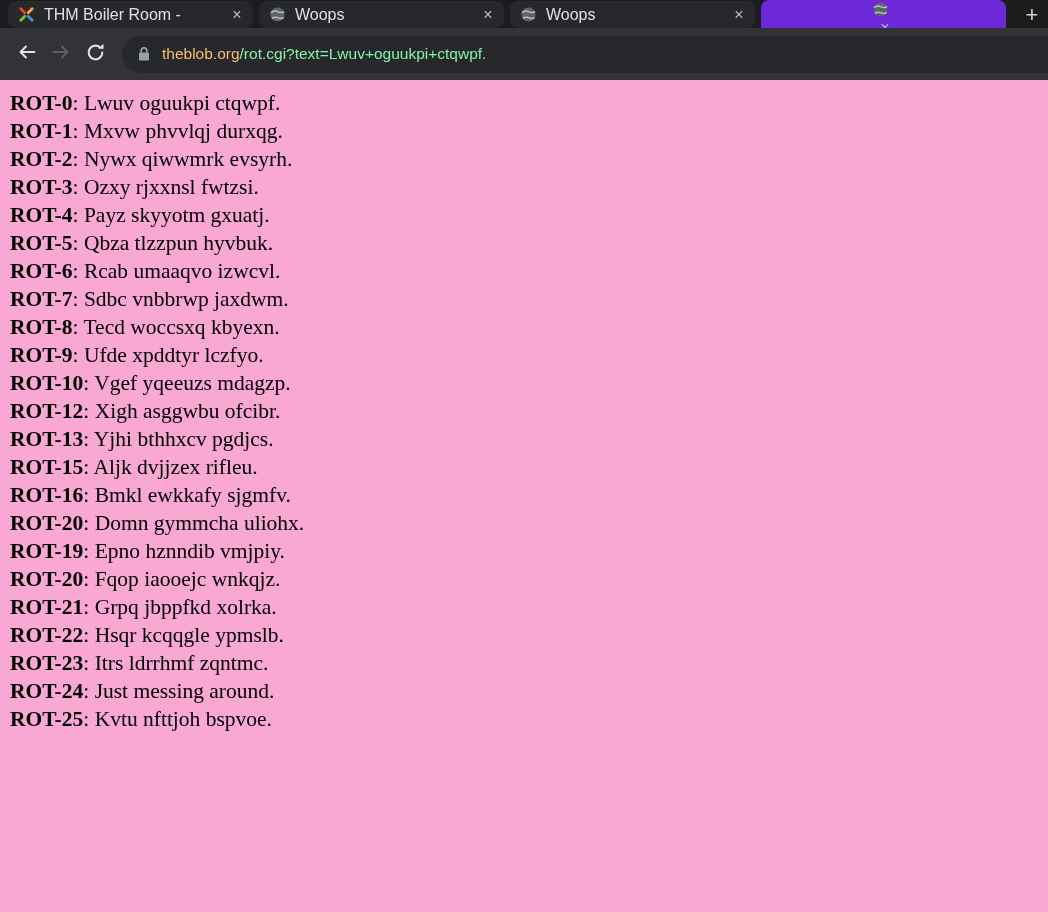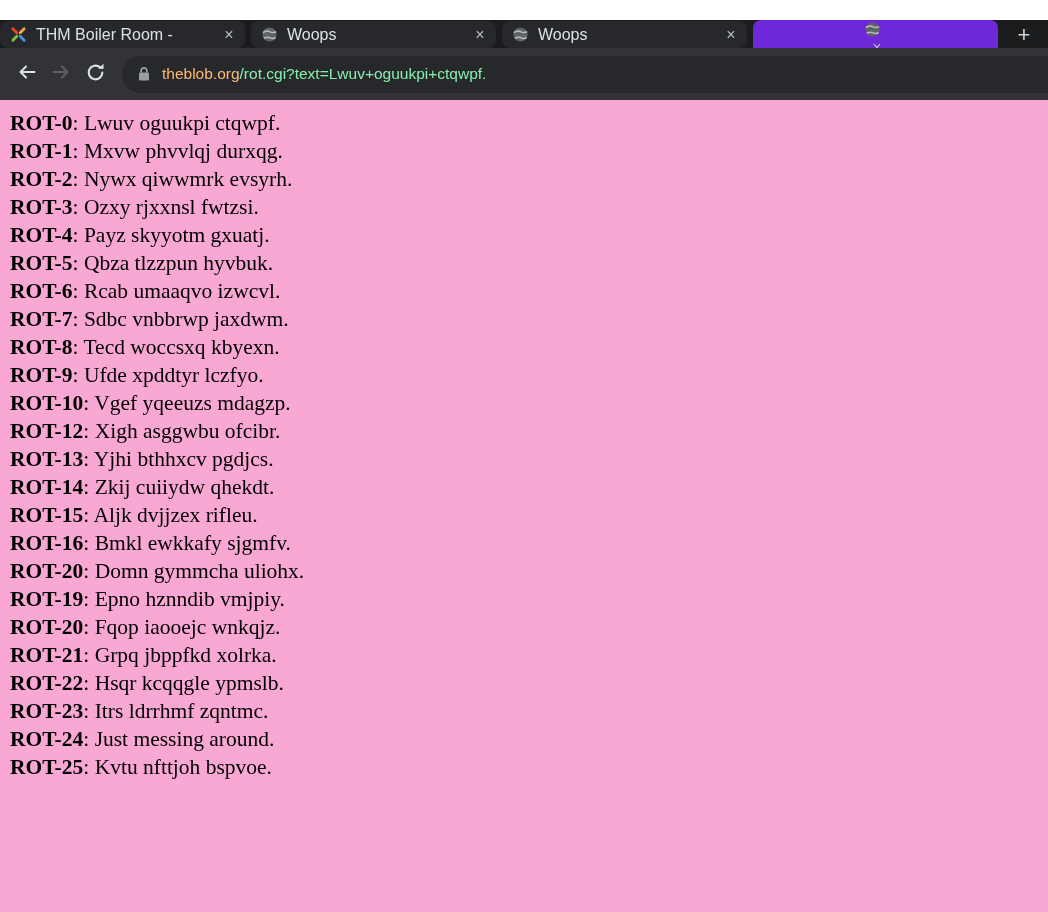--- a/index.html
+++ b/index.html
@@ -1,20 +1,20 @@
 <!DOCTYPE html>
 <html><head>
 <meta charset="utf-8">
 <style>
   html,body{margin:0;padding:0;background:#ffffff;}
   body{width:1048px;height:912px;overflow:hidden;font-family:"Liberation Sans",sans-serif;}
   .window{width:1048px;height:912px;display:flex;flex-direction:column;}
 
   
-  .tab-strip{height:28px;background:#1b1c1e;display:flex;align-items:flex-end;padding-left:0;box-sizing:border-box;flex:0 0 28px;margin-top:20px;}
+  .tab-strip{height:28px;background:#1b1c1e;display:flex;align-items:flex-end;padding-left:8px;box-sizing:border-box;flex:0 0 28px;}
   .tab{width:245px;height:27px;margin-right:6px;border-radius:8px;background:#27282b;
        display:flex;align-items:center;padding:0 6px 0 9px;box-sizing:border-box;
        color:#dde1e4;font-size:16px;cursor:default;}
   .tab.active{background:#6d28d9;border-radius:8px 8px 0 0;height:28px;flex-direction:column;}
   .favicon{width:18px;height:18px;flex:0 0 18px;margin-right:9px;display:flex;align-items:center;justify-content:center;}
   .tab-title{flex:1;white-space:nowrap;overflow:hidden;
        -webkit-mask-image:linear-gradient(90deg,#000 82%,transparent 98%);
        mask-image:linear-gradient(90deg,#000 82%,transparent 98%);}
   .tab-close{width:20px;height:20px;flex:0 0 20px;display:flex;align-items:center;justify-content:center;
        color:#b9bec3;font-size:16px;border-radius:50%;}
@@ -131,21 +131,20 @@
       <div class="rot-row"><b>ROT-3</b><span>: Ozxy rjxxnsl fwtzsi.</span></div>
       <div class="rot-row"><b>ROT-4</b><span>: Payz skyyotm gxuatj.</span></div>
       <div class="rot-row"><b>ROT-5</b><span>: Qbza tlzzpun hyvbuk.</span></div>
       <div class="rot-row"><b>ROT-6</b><span>: Rcab umaaqvo izwcvl.</span></div>
       <div class="rot-row"><b>ROT-7</b><span>: Sdbc vnbbrwp jaxdwm.</span></div>
       <div class="rot-row"><b>ROT-8</b><span>: Tecd woccsxq kbyexn.</span></div>
       <div class="rot-row"><b>ROT-9</b><span>: Ufde xpddtyr lczfyo.</span></div>
       <div class="rot-row"><b>ROT-10</b><span>: Vgef yqeeuzs mdagzp.</span></div>
       <div class="rot-row"><b>ROT-12</b><span>: Xigh asggwbu ofcibr.</span></div>
       <div class="rot-row"><b>ROT-13</b><span>: Yjhi bthhxcv pgdjcs.</span></div>
-      <div class="rot-row"><b>ROT-14</b><span>: Zkij cuiiydw qhekdt.</span></div>
       <div class="rot-row"><b>ROT-15</b><span>: Aljk dvjjzex rifleu.</span></div>
       <div class="rot-row"><b>ROT-16</b><span>: Bmkl ewkkafy sjgmfv.</span></div>
       <div class="rot-row"><b>ROT-20</b><span>: Domn gymmcha uliohx.</span></div>
       <div class="rot-row"><b>ROT-19</b><span>: Epno hznndib vmjpiy.</span></div>
       <div class="rot-row"><b>ROT-20</b><span>: Fqop iaooejc wnkqjz.</span></div>
       <div class="rot-row"><b>ROT-21</b><span>: Grpq jbppfkd xolrka.</span></div>
       <div class="rot-row"><b>ROT-22</b><span>: Hsqr kcqqgle ypmslb.</span></div>
       <div class="rot-row"><b>ROT-23</b><span>: Itrs ldrrhmf zqntmc.</span></div>
       <div class="rot-row"><b>ROT-24</b><span>: Just messing around.</span></div>
       <div class="rot-row"><b>ROT-25</b><span>: Kvtu nfttjoh bspvoe.</span></div>

